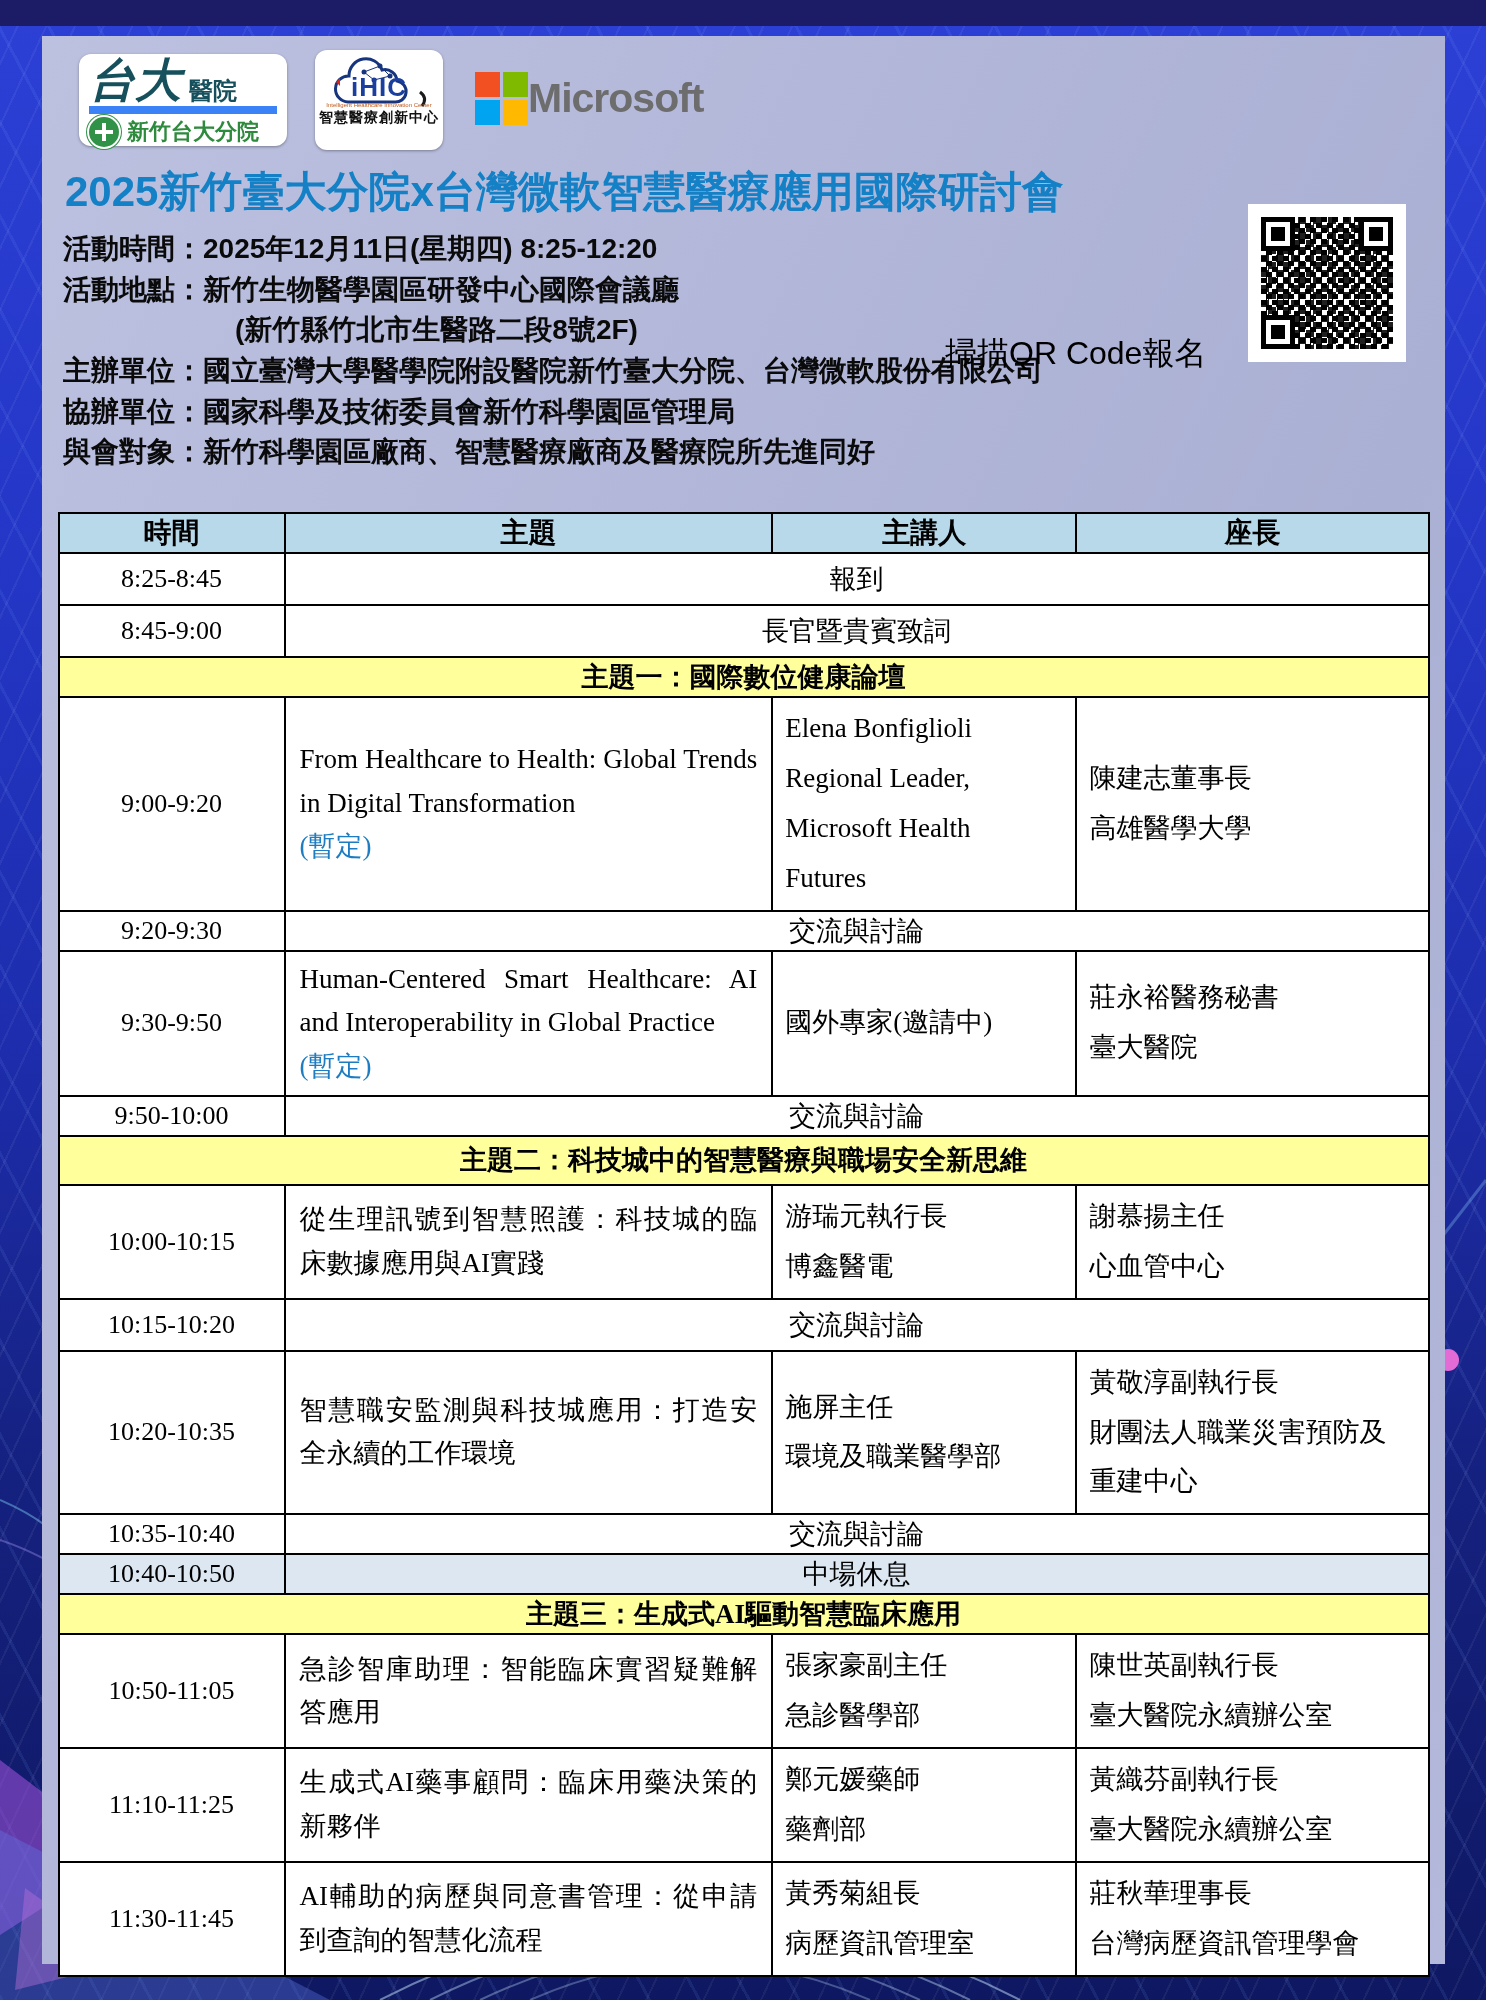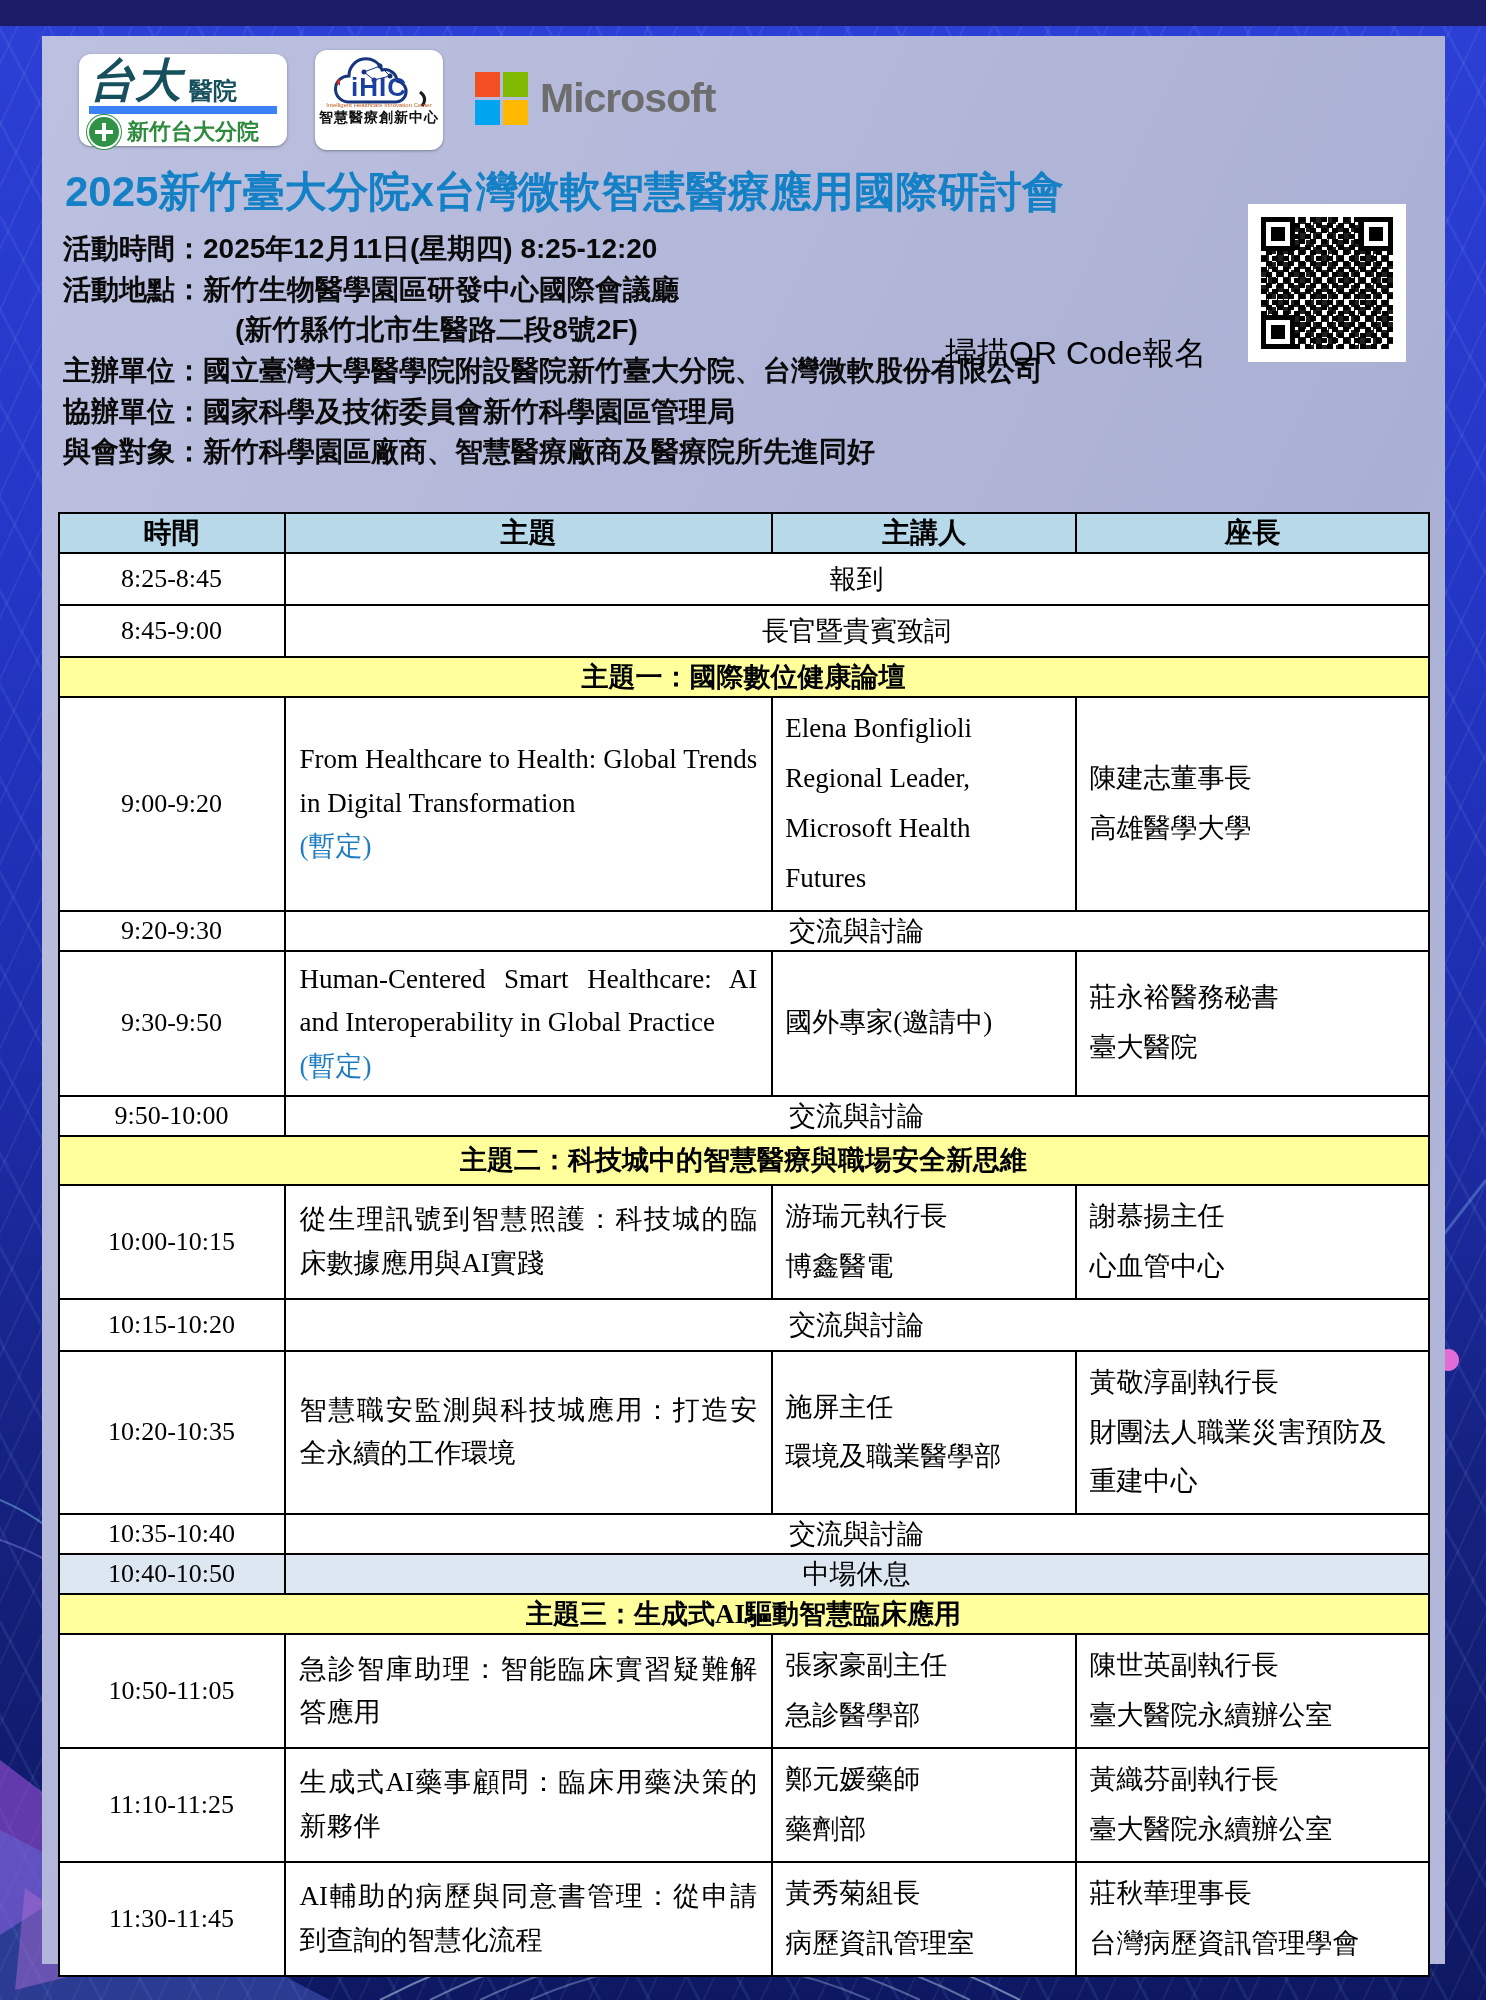--- a/index.html
+++ b/index.html
@@ -46,21 +46,21 @@
   .ihic { position:absolute; left:258px; top:0px; width:128px; height:100px; padding:2px 4px;
     display:flex; flex-direction:column; align-items:center; }
   .ihic svg { display:block; }
   .ihic-acronym { font-size:26px; font-weight:bold; color:#1a3f9e; line-height:.9; letter-spacing:1px; margin-top:-34px; }
   .ihic-tiny { font-size:6px; color:#c05a1a; white-space:nowrap; margin-top:3px; }
   .ihic-cn { font-size:14px; font-weight:bold; color:#111; margin-top:1px; letter-spacing:1px; }
 
   .ms-logo { position:absolute; left:418px; top:22px; display:flex; align-items:center; }
   .ms-squares { display:grid; grid-template-columns:25px 25px; grid-template-rows:25px 25px; gap:3px; }
   .ms-squares i { display:block; }
-  .ms-word { font-size:41px; font-weight:600; color:#6d6d6d; margin-left:12px; letter-spacing:-1px; }
+  .ms-word { font-size:41px; font-weight:600; color:#6d6d6d; letter-spacing:-1px; }
 
   
   .title { margin:14px 0 10px 8px; font-size:42px; font-weight:bold; color:#1480c5; letter-spacing:0px; }
   .info { margin-left:6px; width:1000px; }
   .info-line { font-size:28px; font-weight:bold; color:#0a0a0a; line-height:1.38; margin-bottom:2px; }
   .info-line.indent { padding-left:172px; }
 
   
   .qr-box { position:absolute; left:1206px; top:168px; width:158px; height:158px; background:#fff; padding:13px; }
   .qr-grid { position:relative; width:132px; height:132px;

